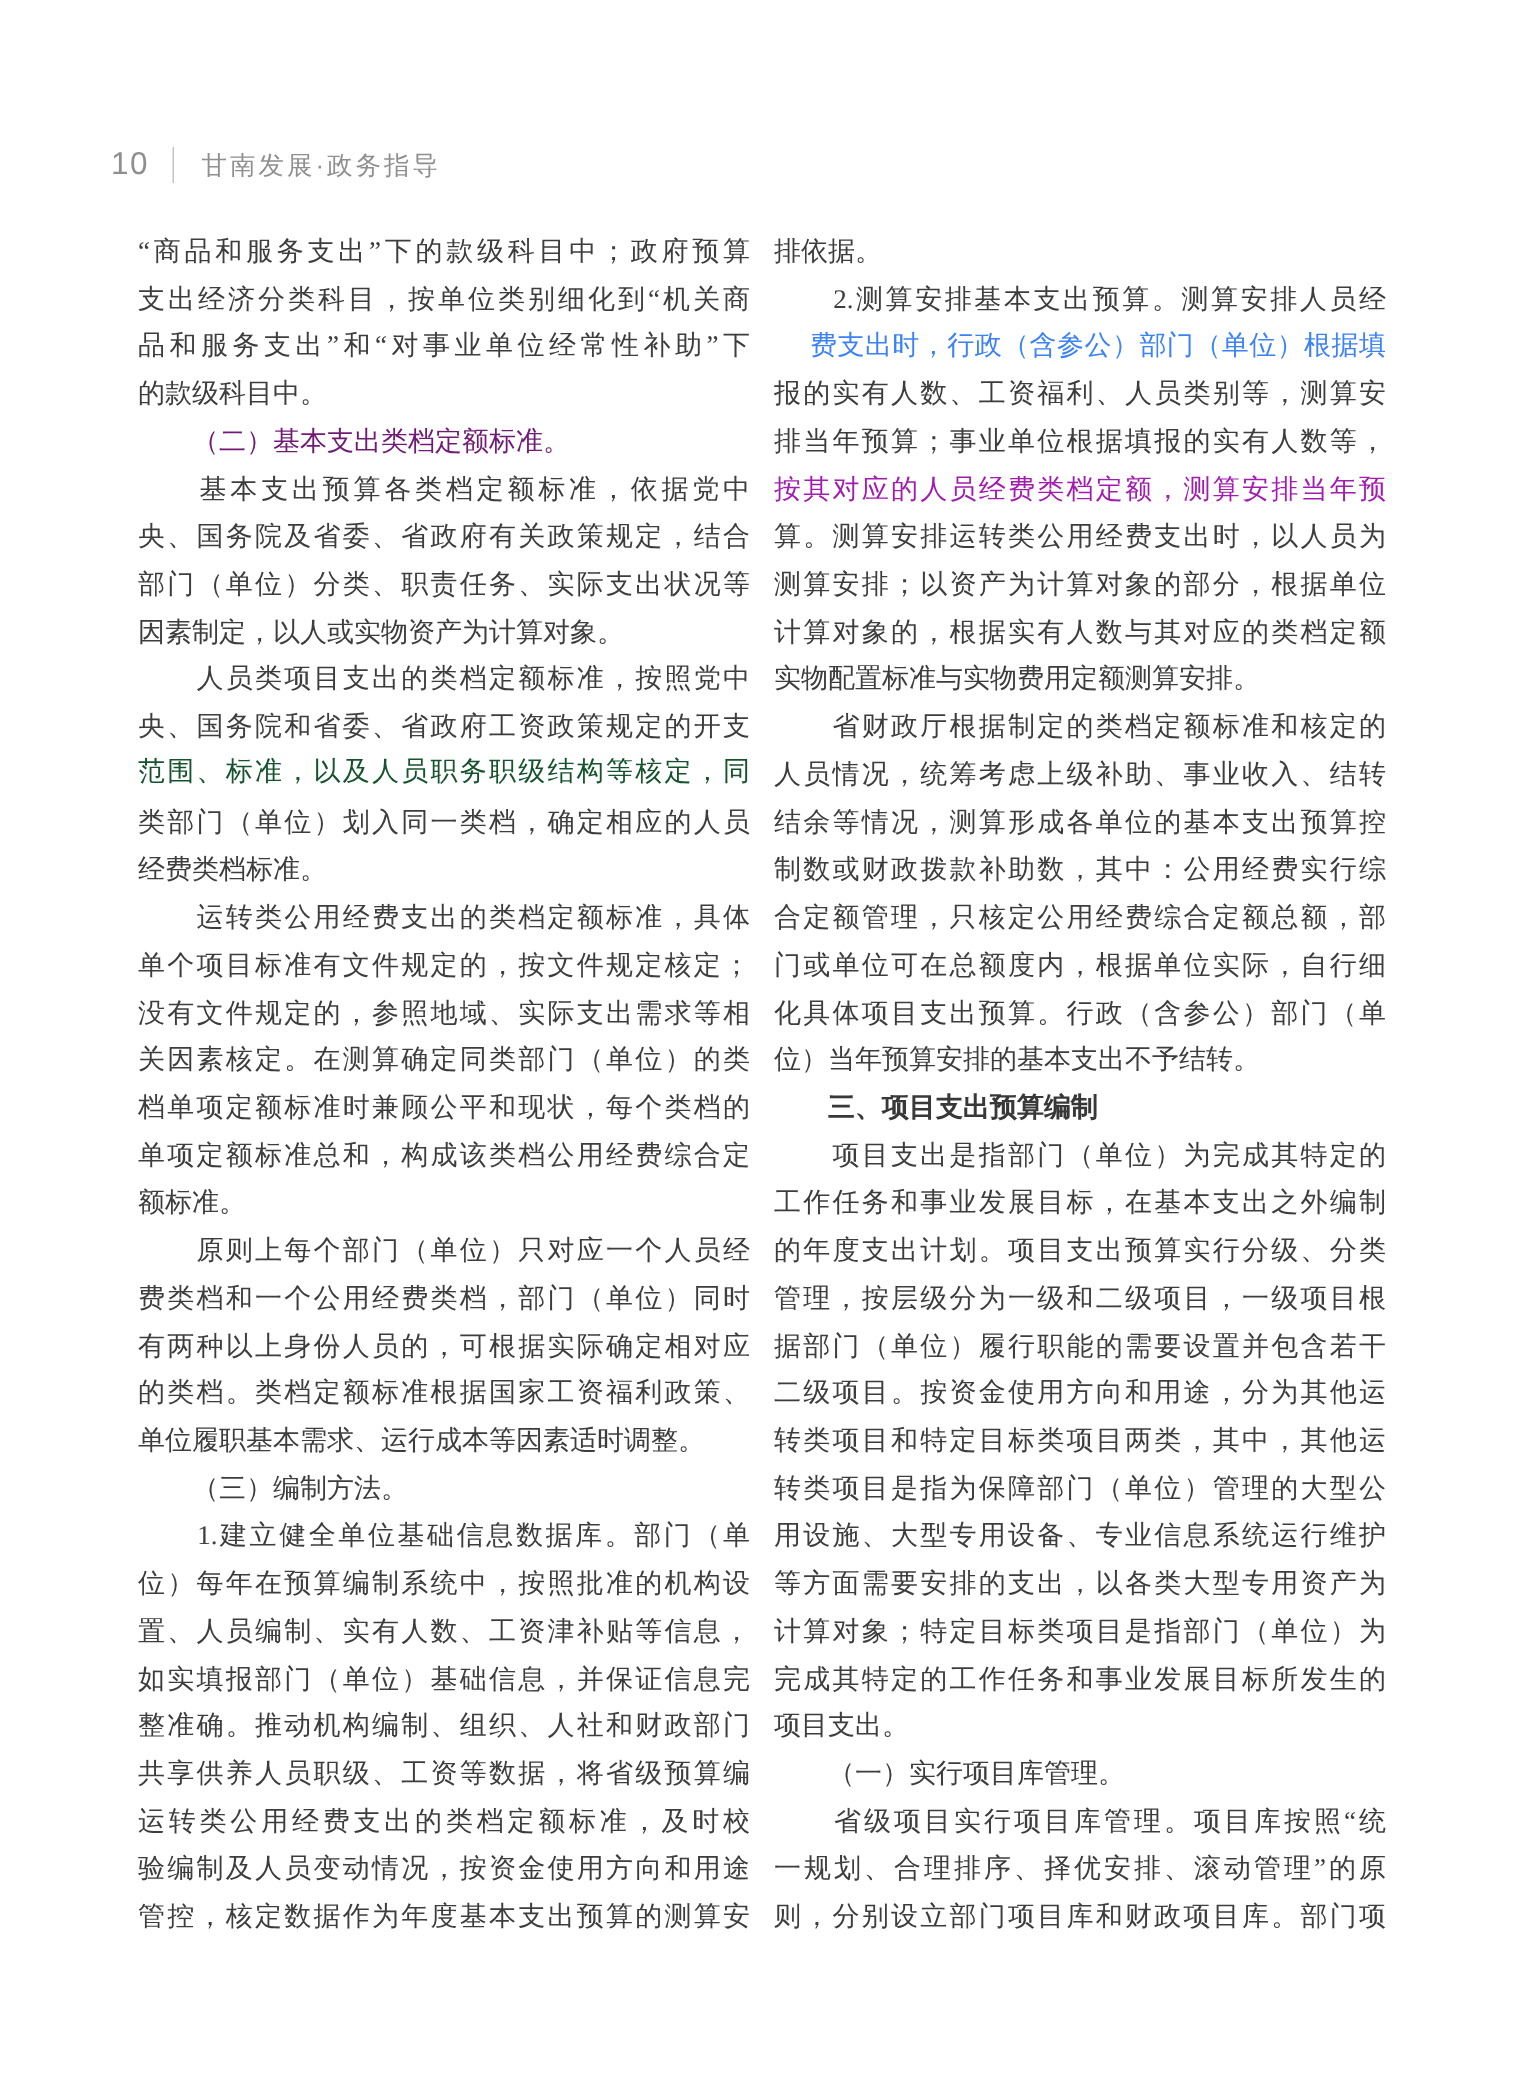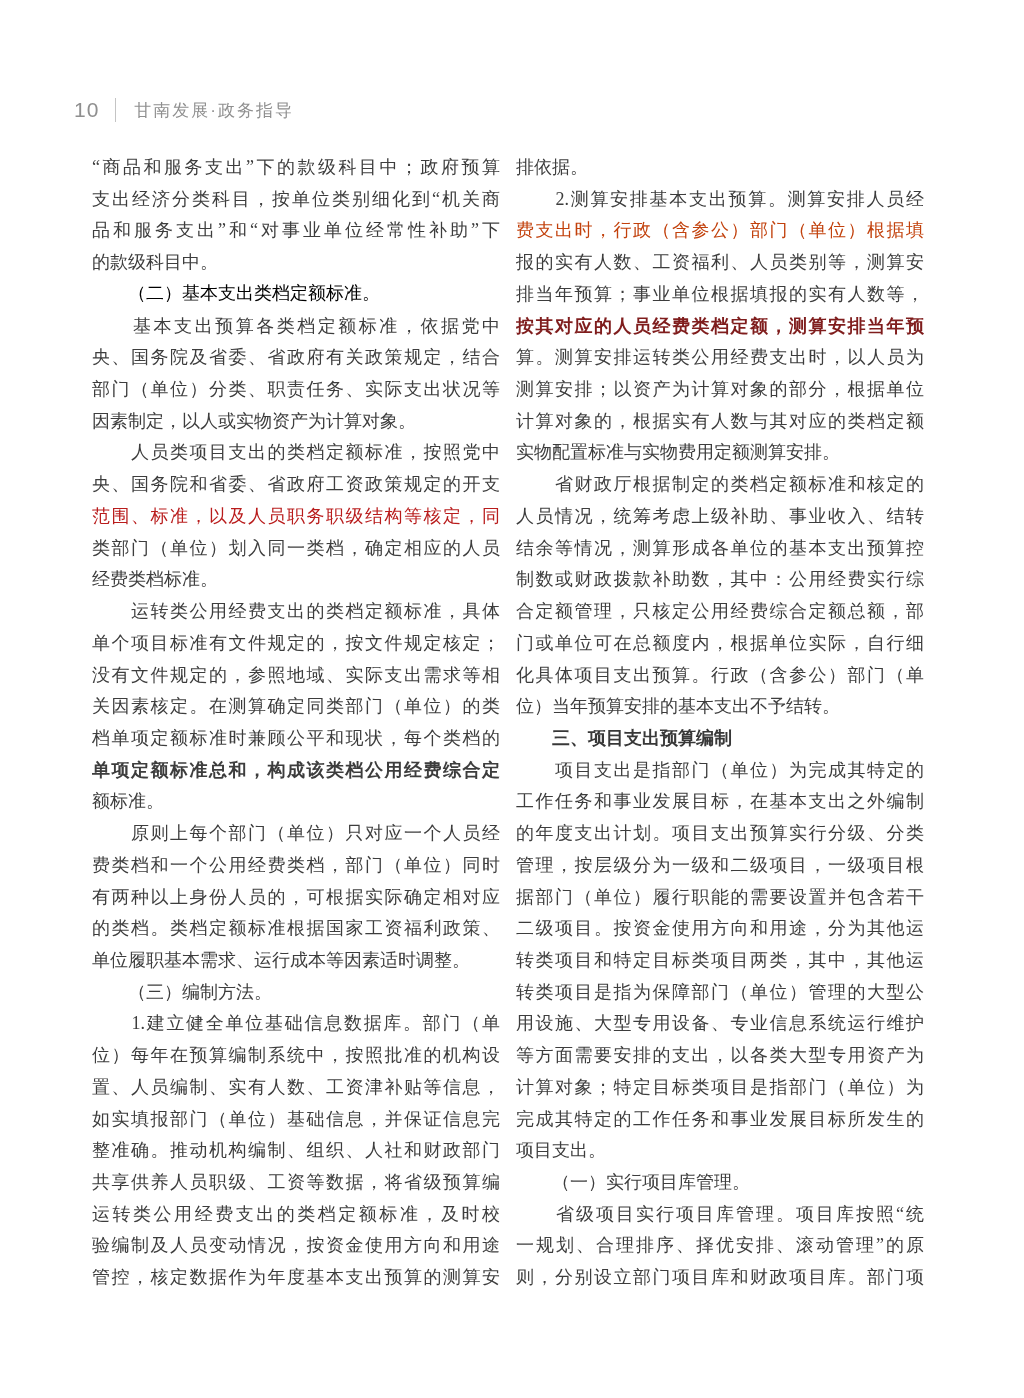--- a/index.html
+++ b/index.html
@@ -76,36 +76,36 @@
     <span class="page-number" style="color: rgb(143, 143, 143);">10</span>
     <span class="header-divider"></span>
     <span class="publication-title" style="color: rgb(143, 143, 143);">甘南发展·政务指导</span>
   </div>
 
   <div class="text-column col-left">
       <div class="line just" style="color: rgb(61, 61, 61);">“商品和服务支出”下的款级科目中；政府预算</div>
       <div class="line just" style="color: rgb(61, 61, 61);">支出经济分类科目，按单位类别细化到“机关商</div>
       <div class="line just" style="color: rgb(61, 61, 61);">品和服务支出”和“对事业单位经常性补助”下</div>
       <div class="line end" style="color: rgb(61, 61, 61);">的款级科目中。</div>
-      <div class="line end" style="color: #000000; font-family: Liberation Mono, monospace;">　　（二）基本支出类档定额标准。</div>
+      <div class="line end" style="color: #701a75;">　　（二）基本支出类档定额标准。</div>
       <div class="line just" style="color: rgb(61, 61, 61);">　　基本支出预算各类档定额标准，依据党中</div>
       <div class="line just" style="color: rgb(61, 61, 61);">央、国务院及省委、省政府有关政策规定，结合</div>
       <div class="line just" style="color: rgb(61, 61, 61);">部门（单位）分类、职责任务、实际支出状况等</div>
       <div class="line end" style="color: rgb(61, 61, 61);">因素制定，以人或实物资产为计算对象。</div>
       <div class="line just" style="color: rgb(61, 61, 61);">　　人员类项目支出的类档定额标准，按照党中</div>
       <div class="line just" style="color: rgb(61, 61, 61);">央、国务院和省委、省政府工资政策规定的开支</div>
-      <div class="line just" style="color: #b91c1c;">范围、标准，以及人员职务职级结构等核定，同</div>
+      <div class="line just" style="color: #14532d; font-family: Liberation Mono, monospace;">范围、标准，以及人员职务职级结构等核定，同</div>
       <div class="line just" style="color: rgb(61, 61, 61);">类部门（单位）划入同一类档，确定相应的人员</div>
       <div class="line end" style="color: rgb(61, 61, 61);">经费类档标准。</div>
       <div class="line just" style="color: rgb(61, 61, 61);">　　运转类公用经费支出的类档定额标准，具体</div>
       <div class="line just" style="color: rgb(61, 61, 61);">单个项目标准有文件规定的，按文件规定核定；</div>
       <div class="line just" style="color: rgb(61, 61, 61);">没有文件规定的，参照地域、实际支出需求等相</div>
       <div class="line just" style="color: rgb(61, 61, 61);">关因素核定。在测算确定同类部门（单位）的类</div>
       <div class="line just" style="color: rgb(61, 61, 61);">档单项定额标准时兼顾公平和现状，每个类档的</div>
-      <div class="line just" style="color: rgb(61, 61, 61); font-weight: bold;">单项定额标准总和，构成该类档公用经费综合定</div>
+      <div class="line just" style="color: rgb(61, 61, 61);">单项定额标准总和，构成该类档公用经费综合定</div>
       <div class="line end" style="color: rgb(61, 61, 61);">额标准。</div>
       <div class="line just" style="color: rgb(61, 61, 61);">　　原则上每个部门（单位）只对应一个人员经</div>
       <div class="line just" style="color: rgb(61, 61, 61);">费类档和一个公用经费类档，部门（单位）同时</div>
       <div class="line just" style="color: rgb(61, 61, 61);">有两种以上身份人员的，可根据实际确定相对应</div>
       <div class="line just" style="color: rgb(61, 61, 61);">的类档。类档定额标准根据国家工资福利政策、</div>
       <div class="line end" style="color: rgb(61, 61, 61);">单位履职基本需求、运行成本等因素适时调整。</div>
       <div class="line end" style="color: rgb(61, 61, 61);">　　（三）编制方法。</div>
       <div class="line just" style="color: rgb(61, 61, 61);">　　1.建立健全单位基础信息数据库。部门（单</div>
       <div class="line just" style="color: rgb(61, 61, 61);">位）每年在预算编制系统中，按照批准的机构设</div>
       <div class="line just" style="color: rgb(61, 61, 61);">置、人员编制、实有人数、工资津补贴等信息，</div>
@@ -113,24 +113,24 @@
       <div class="line just" style="color: rgb(61, 61, 61);">整准确。推动机构编制、组织、人社和财政部门</div>
       <div class="line just" style="color: rgb(61, 61, 61);">共享供养人员职级、工资等数据，将省级预算编</div>
       <div class="line just" style="color: rgb(61, 61, 61);">运转类公用经费支出的类档定额标准，及时校</div>
       <div class="line just" style="color: rgb(61, 61, 61);">验编制及人员变动情况，按资金使用方向和用途</div>
       <div class="line just" style="color: rgb(61, 61, 61);">管控，核定数据作为年度基本支出预算的测算安</div>
     </div>
 
   <div class="text-column col-right">
       <div class="line end" style="color: rgb(61, 61, 61);">排依据。</div>
       <div class="line just" style="color: rgb(61, 61, 61);">　　2.测算安排基本支出预算。测算安排人员经</div>
-      <div class="line just" style="color: #c2410c;">费支出时，行政（含参公）部门（单位）根据填</div>
+      <div class="line just" style="color: #3b82f6; margin-left: 24px;">费支出时，行政（含参公）部门（单位）根据填</div>
       <div class="line just" style="color: rgb(61, 61, 61);">报的实有人数、工资福利、人员类别等，测算安</div>
       <div class="line just" style="color: rgb(61, 61, 61);">排当年预算；事业单位根据填报的实有人数等，</div>
-      <div class="line just" style="color: #7f1d1d; font-weight: bold;">按其对应的人员经费类档定额，测算安排当年预</div>
+      <div class="line just" style="color: #a21caf;">按其对应的人员经费类档定额，测算安排当年预</div>
       <div class="line just" style="color: rgb(61, 61, 61);">算。测算安排运转类公用经费支出时，以人员为</div>
       <div class="line just" style="color: rgb(61, 61, 61);">测算安排；以资产为计算对象的部分，根据单位</div>
       <div class="line just" style="color: rgb(61, 61, 61);">计算对象的，根据实有人数与其对应的类档定额</div>
       <div class="line end" style="color: rgb(61, 61, 61);">实物配置标准与实物费用定额测算安排。</div>
       <div class="line just" style="color: rgb(61, 61, 61);">　　省财政厅根据制定的类档定额标准和核定的</div>
       <div class="line just" style="color: rgb(61, 61, 61);">人员情况，统筹考虑上级补助、事业收入、结转</div>
       <div class="line just" style="color: rgb(61, 61, 61);">结余等情况，测算形成各单位的基本支出预算控</div>
       <div class="line just" style="color: rgb(61, 61, 61);">制数或财政拨款补助数，其中：公用经费实行综</div>
       <div class="line just" style="color: rgb(61, 61, 61);">合定额管理，只核定公用经费综合定额总额，部</div>
       <div class="line just" style="color: rgb(61, 61, 61);">门或单位可在总额度内，根据单位实际，自行细</div>

